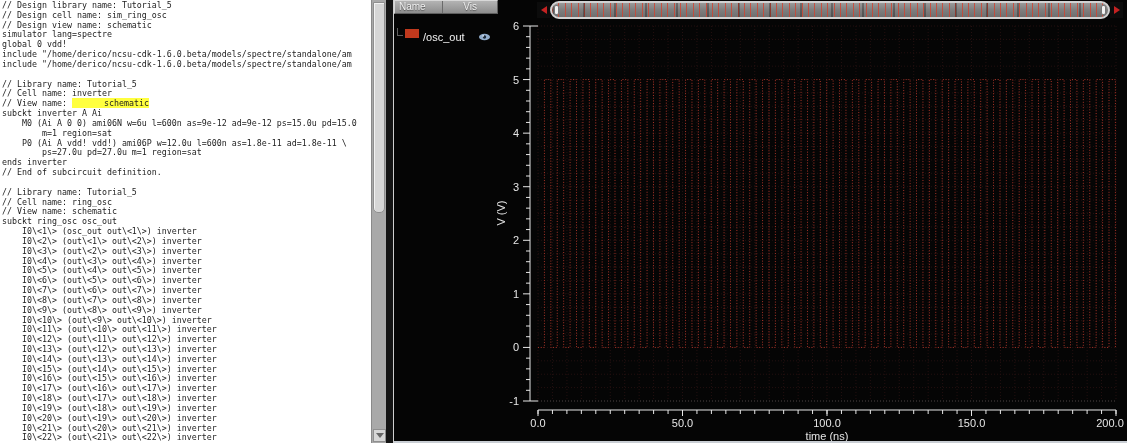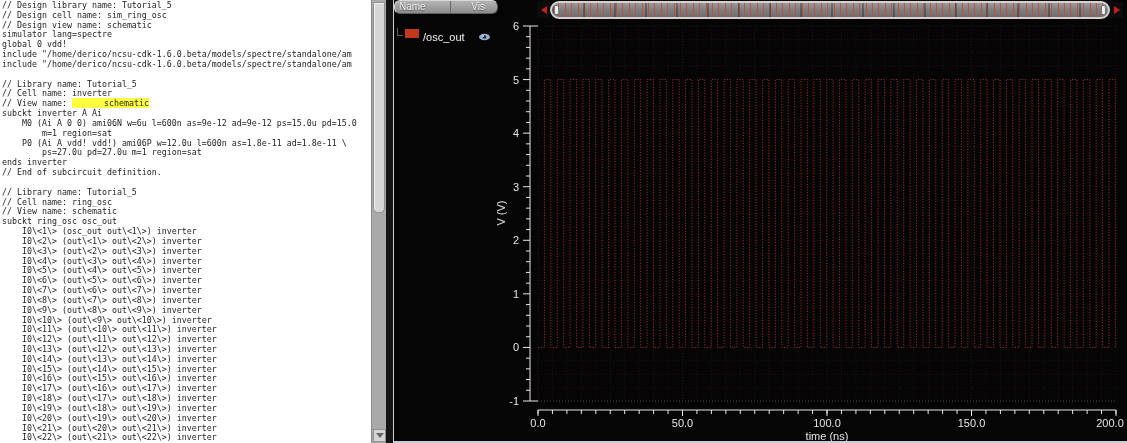--- a/index.html
+++ b/index.html
@@ -27,22 +27,22 @@
   .divider { position:absolute; left:386px; top:0; width:7px; height:443px; background:#141414; }
 
   
   .wave-window { position:absolute; left:393px; top:0; width:734px; height:443px; background:#050505; border-left:1px solid #cfcfcf; }
   #plot { position:absolute; left:0; top:0; width:734px; height:443px; }
   svg text { font-family:"Liberation Sans",sans-serif; font-size:11px; fill:#e6e6e6; }
 
   .signal-panel { position:absolute; left:0; top:0; width:104px; height:443px; z-index:2; }
   .signal-header { position:relative; height:14px; background:linear-gradient(#b3b3b3,#8d8d8d);
     border-top:1px solid #d8d8d8; border-left:1px solid #d8d8d8; border-bottom:1px solid #5e5e5e; border-right:1px solid #5e5e5e;
-    color:#efefef; font-size:10px; line-height:12px; padding-left:4px; text-shadow:0 1px 1px rgba(0,0,0,.45);border-radius:6px; }
-  .vis-col { position:absolute; right:12px; top:0; line-height:12px; border-left:1px solid #6a6a6a; padding-left:20px; }
+    color:#efefef; font-size:10px; line-height:12px; padding-left:4px; text-shadow:0 1px 1px rgba(0,0,0,.45); }
+  .vis-col { position:absolute; right:20px; top:0; line-height:12px; border-left:1px solid #6a6a6a; padding-left:20px; }
   .signal-row { position:absolute; left:0; top:26px; width:104px; height:14px; display:flex; align-items:center; }
   .tree-elbow { width:6px; height:8px; margin:0 2px 3px 3px; border-left:1px solid #5f5f5f; border-bottom:1px solid #5f5f5f; }
   .swatch { width:14px; height:9px; margin-right:4px; }
   .sig-name { color:#f2f2f2; font-size:11px;margin-top:8px; }
   .eye { position:absolute; right:7px; top:2px; width:13px; height:10px; }
 
   
   .hstrip { position:absolute; left:143px; top:1px; width:586px; height:18px; display:flex; align-items:center; z-index:2; }
   .strip-btn { width:13px; height:16px; background:#0c0c0c; display:flex; align-items:center; justify-content:center; }
   .tri-l { width:0; height:0; border-top:4px solid transparent; border-bottom:4px solid transparent; border-right:6px solid #c32222; }

